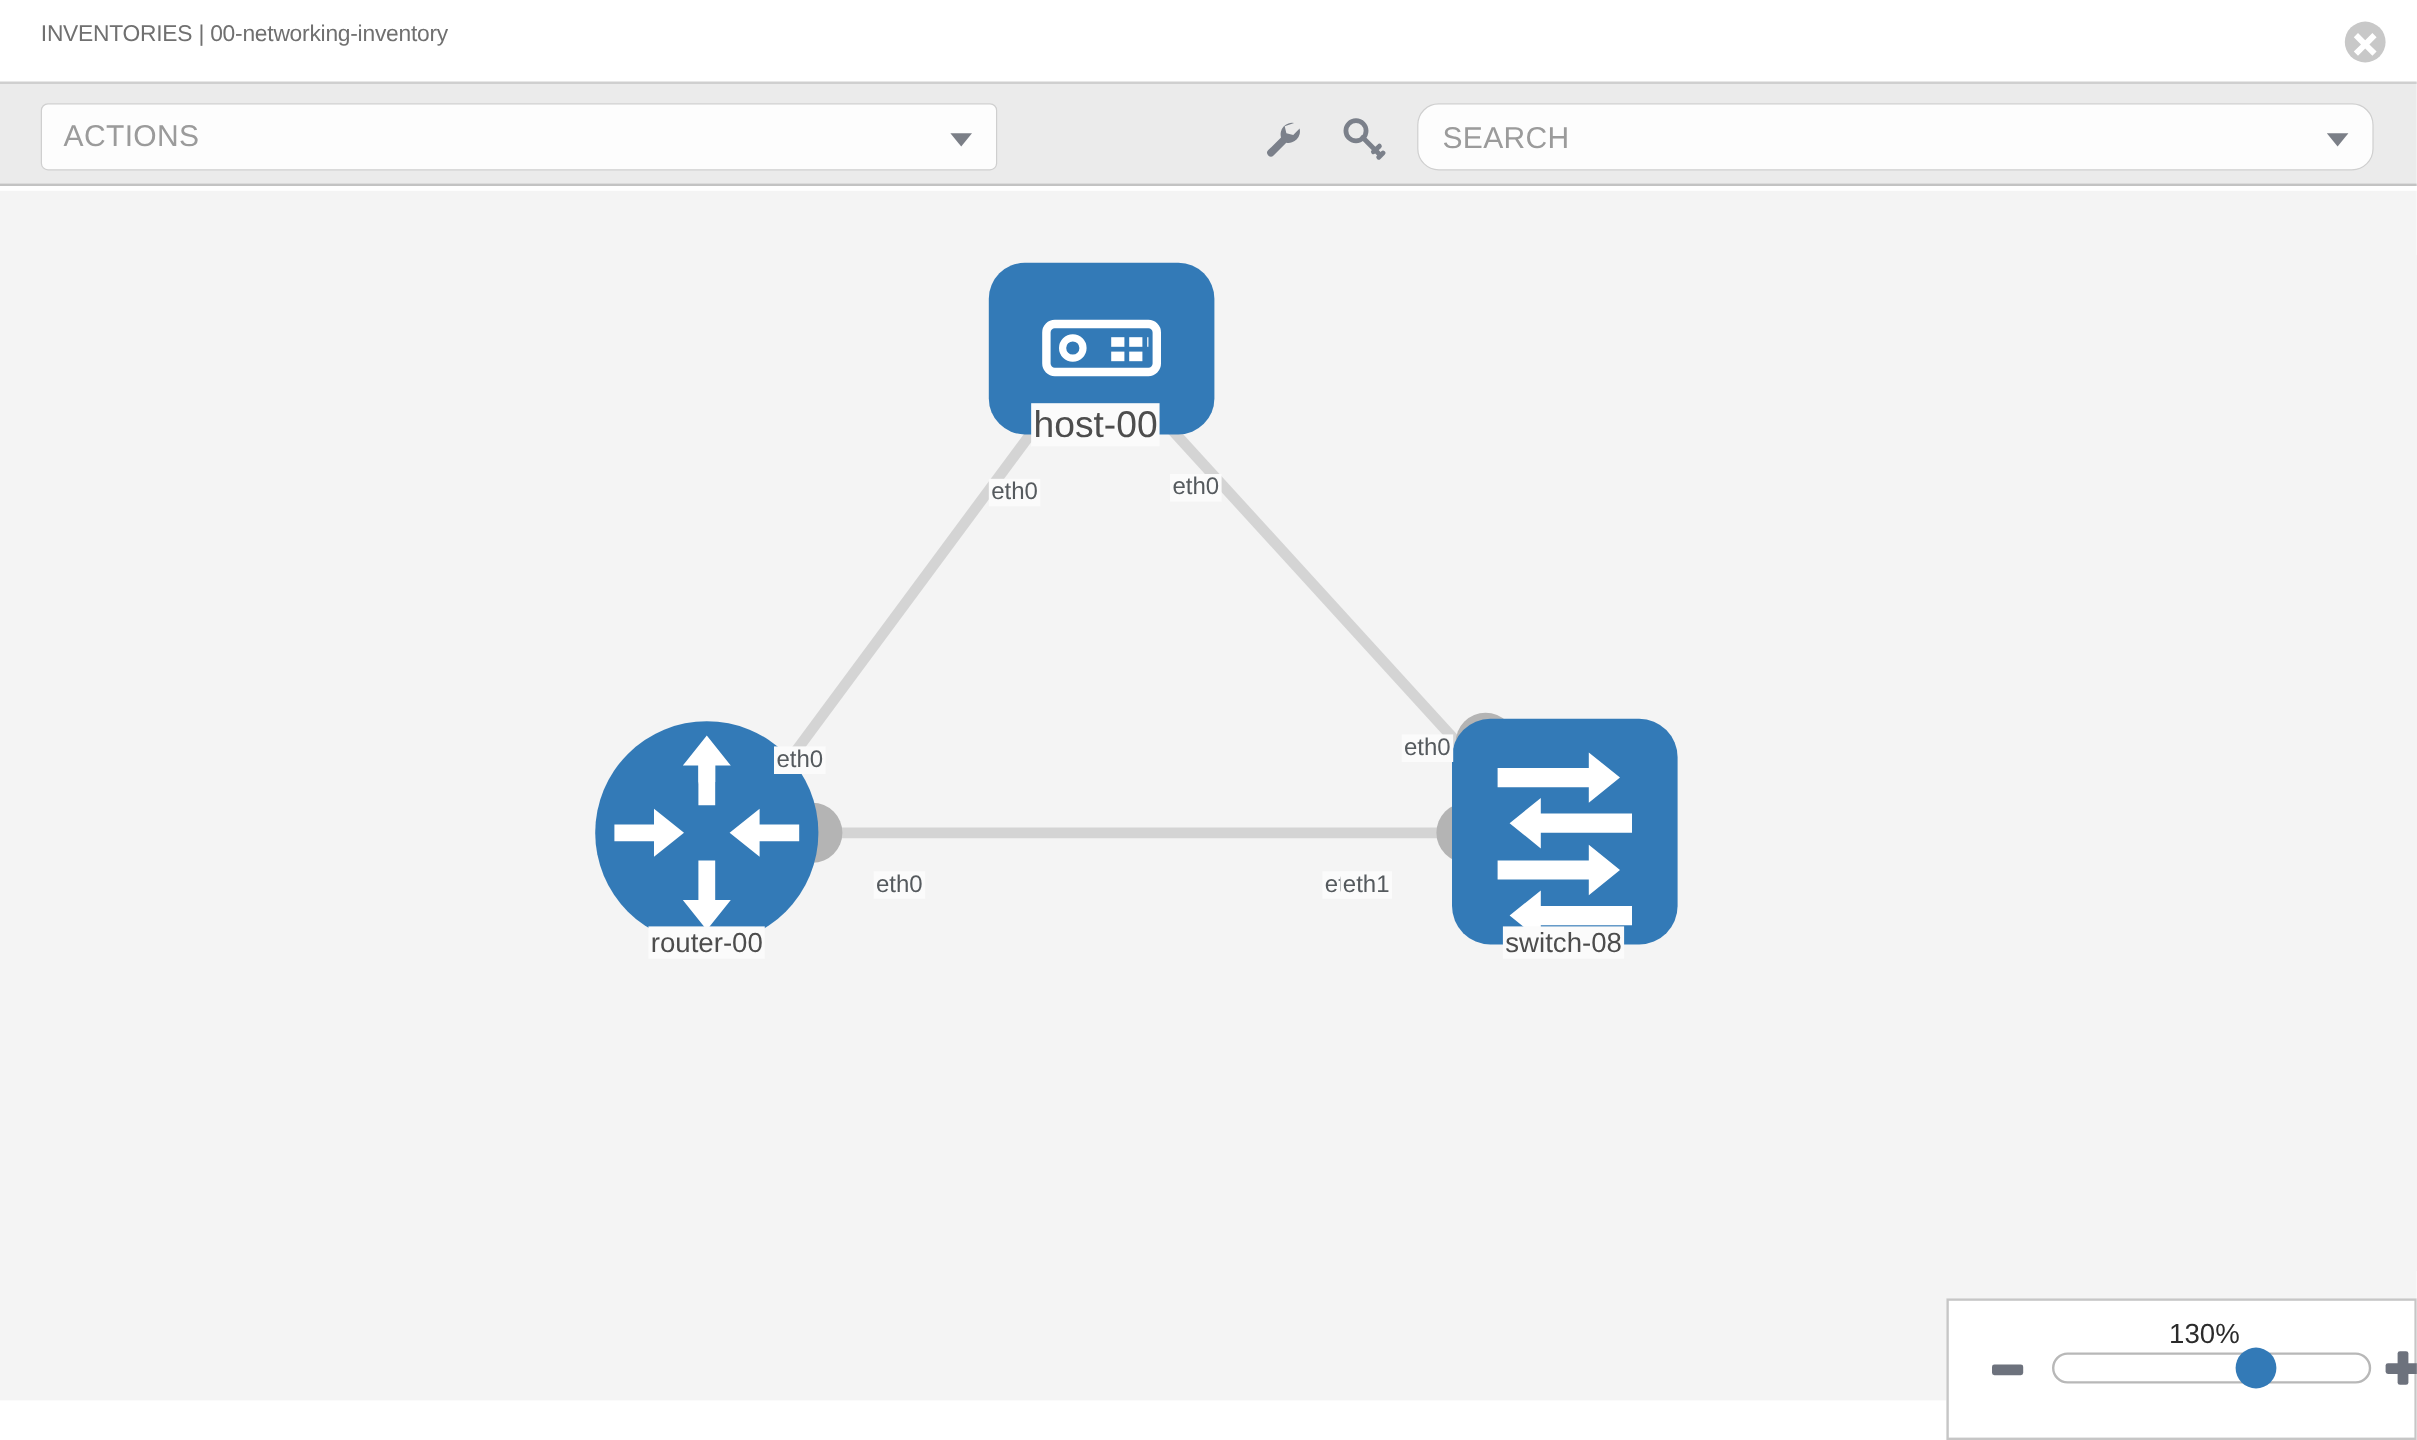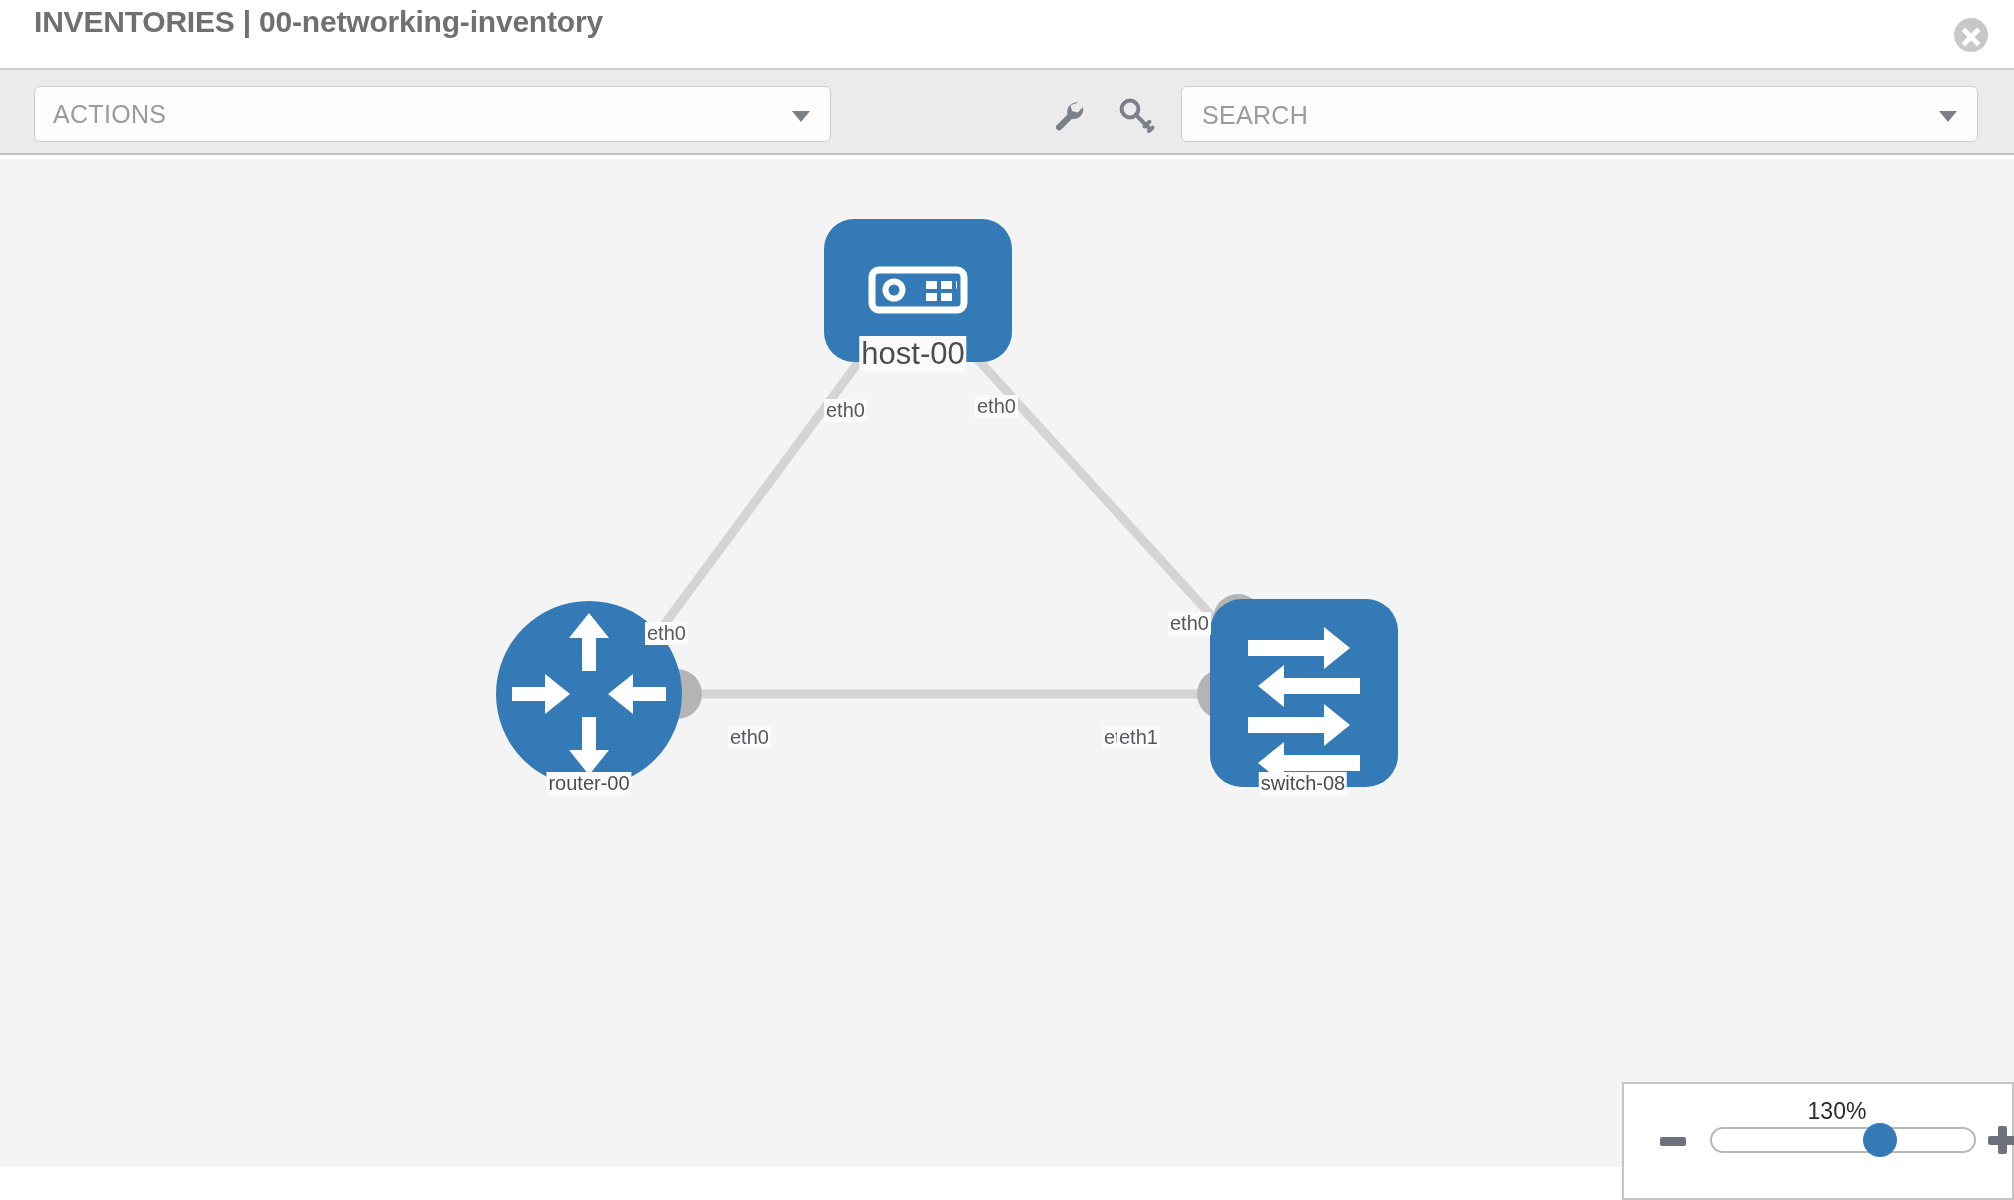--- a/index.html
+++ b/index.html
@@ -20,23 +20,23 @@
     position: absolute;
     left: 0; top: 0;
     width: 2014px;
     height: 68px;
     background: #ffffff;
     box-sizing: border-box;
   }
   #page-title {
     position: absolute;
     left: 34px;
-    top: 5px;
-    font-size: 30px;
-    font-weight: bold;
+    top: 18px;
+    font-size: 19px;
+    font-weight: normal;
     color: #707070;
     letter-spacing: -0.2px;
     white-space: nowrap;
   }
   #close-button {
     position: absolute;
     right: 26px;
     top: 18px;
     width: 34px;
     height: 34px;
@@ -103,21 +103,21 @@
     cursor: pointer;
   }
   #search-box {
     position: absolute;
     left: 1181px;
     top: 16px;
     width: 797px;
     height: 56px;
     background: #fdfdfd;
     border: 1px solid #cfcfcf;
-    border-radius: 6px;
+    border-radius: 18px;
     box-sizing: border-box;
     cursor: text;
   }
   #search-input {
     position: absolute;
     left: 18px;
     top: 0;
     width: 700px;
     height: 54px;
     border: 0;
@@ -143,21 +143,21 @@
   #topology-svg {
     position: absolute;
     left: 0; top: 0;
     width: 2014px;
     height: 1041px;
   }
 
   
   .node-label {
     position: absolute;
-    font-size: 20px;
+    font-size: 23px;
     color: #4d4d4d;
     background: #fbfbfb;
     white-space: nowrap;
     padding: 0 2px;
     transform: translateX(-50%);
   }
   .edge-label {
     position: absolute;
     font-size: 20px;
     color: #555a5e;

